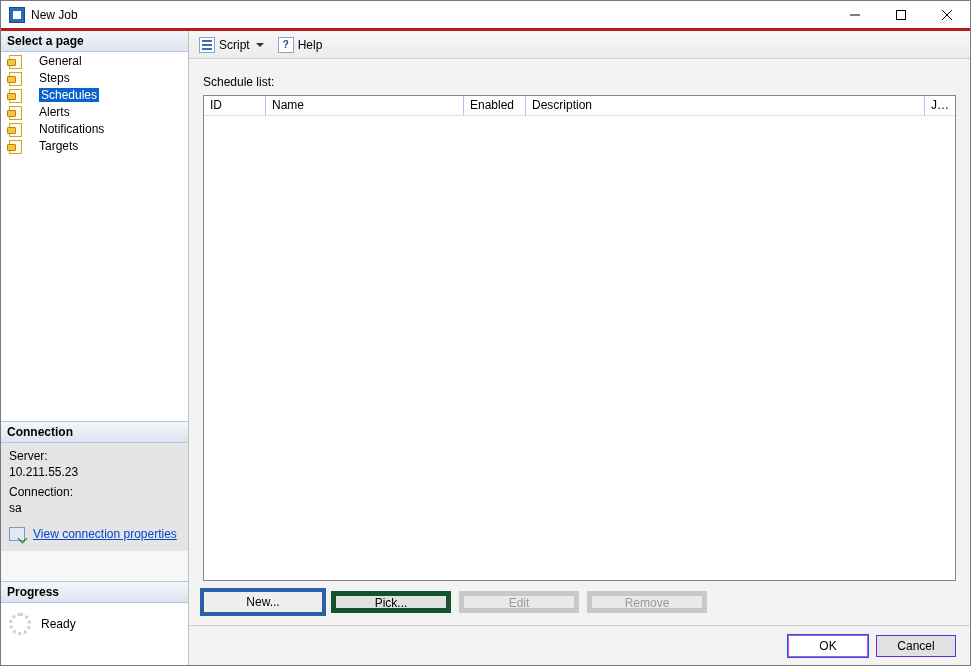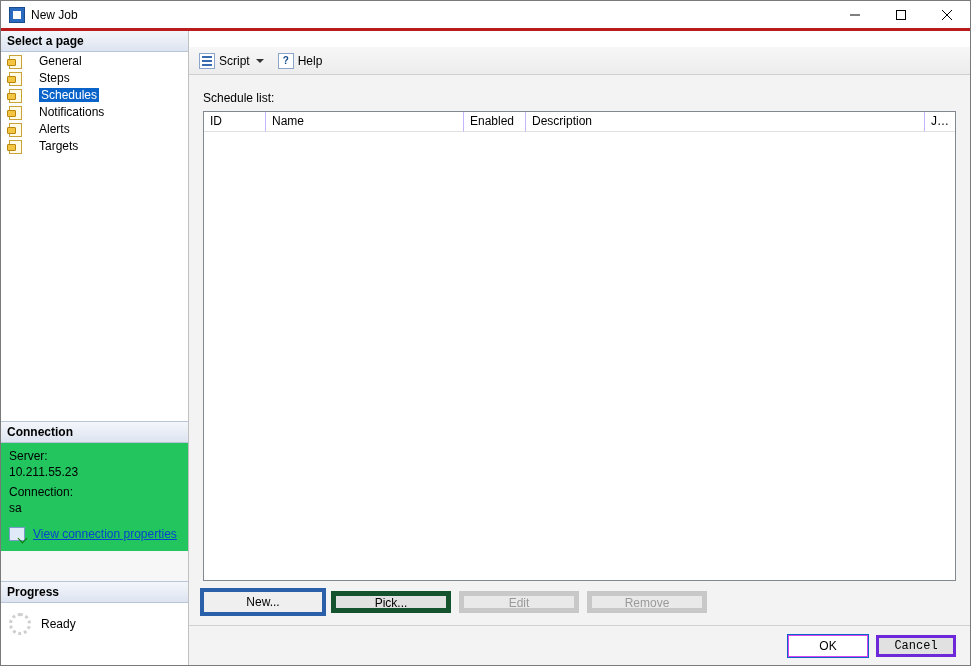--- a/index.html
+++ b/index.html
@@ -101,21 +101,21 @@
   }
   .page-item.selected .label {
     background: #0a63c9;
     color: #fff;
     padding: 0 2px;
   }
   .page-item .label { white-space: nowrap; }
   .left-spacer { flex: 1; background: #fff; }
 
   .conn-body {
-    background: #22c55e;
+    background: #e5e5e5;
     padding: 6px 8px 10px 8px;
     font-size: 12px;
   }
   .conn-row { margin-bottom: 2px; }
   .conn-link {
     display: flex; gap: 8px;
     margin-top: 12px;
   }
   .conn-link a { color: #0645cc; text-decoration: underline; }
   .conn-link .link-icon {
@@ -143,21 +143,20 @@
     width: 22px; height: 22px;
     border-radius: 50%;
     border: 3px dotted #cfcfcf;
   }
 
   .right-panel {
     flex: 1;
     display: flex; flex-direction: column;
     background: #f3f3f3;
     min-width: 0;
-    margin-top: 16px;
   }
   .toolbar {
     height: 28px;
     display: flex; align-items: center;
     gap: 6px;
     padding: 0 6px;
     background: linear-gradient(to bottom, #f7f7f7, #ececec);
     border-bottom: 1px solid #d0d0d0;
   }
   .tool-btn {
@@ -269,22 +268,22 @@
   .ok-btn {
     width: 80px; height: 22px;
     background: #fff;
     border: 1px solid #d946ef;
     outline: 1px solid #0a63c9;
     font-family: inherit; font-size: 12px;
   }
   .cancel-btn {
     width: 80px; height: 22px;
     background: #e1e1e1;
-    border: 3px solid #6d28d9;
-    font-family: Liberation Mono, monospace; font-size: 12px;
+    border: 1px solid #6d28d9;
+    font-family: Liberation Sans, sans-serif; font-size: 12px;
   }
 </style>
 </head>
 <body>
 
 <div class="window">
 
   <div class="titlebar">
     <div class="app-icon"></div>
     <div class="title">New Job</div>
@@ -319,25 +318,25 @@
         <div class="page-item">
           <span class="page-icon"></span>
           <span class="label">Steps</span>
         </div>
         <div class="page-item selected">
           <span class="page-icon"></span>
           <span class="label">Schedules</span>
         </div>
         <div class="page-item">
           <span class="page-icon"></span>
+          <span class="label">Alerts</span>
+        </div>
+        <div class="page-item">
+          <span class="page-icon"></span>
           <span class="label">Notifications</span>
-        </div>
-        <div class="page-item">
-          <span class="page-icon"></span>
-          <span class="label">Alerts</span>
         </div>
         <div class="page-item">
           <span class="page-icon"></span>
           <span class="label">Targets</span>
         </div>
       </div>
 
       <div class="left-spacer"></div>
 
       <div class="section-header">Connection</div>

